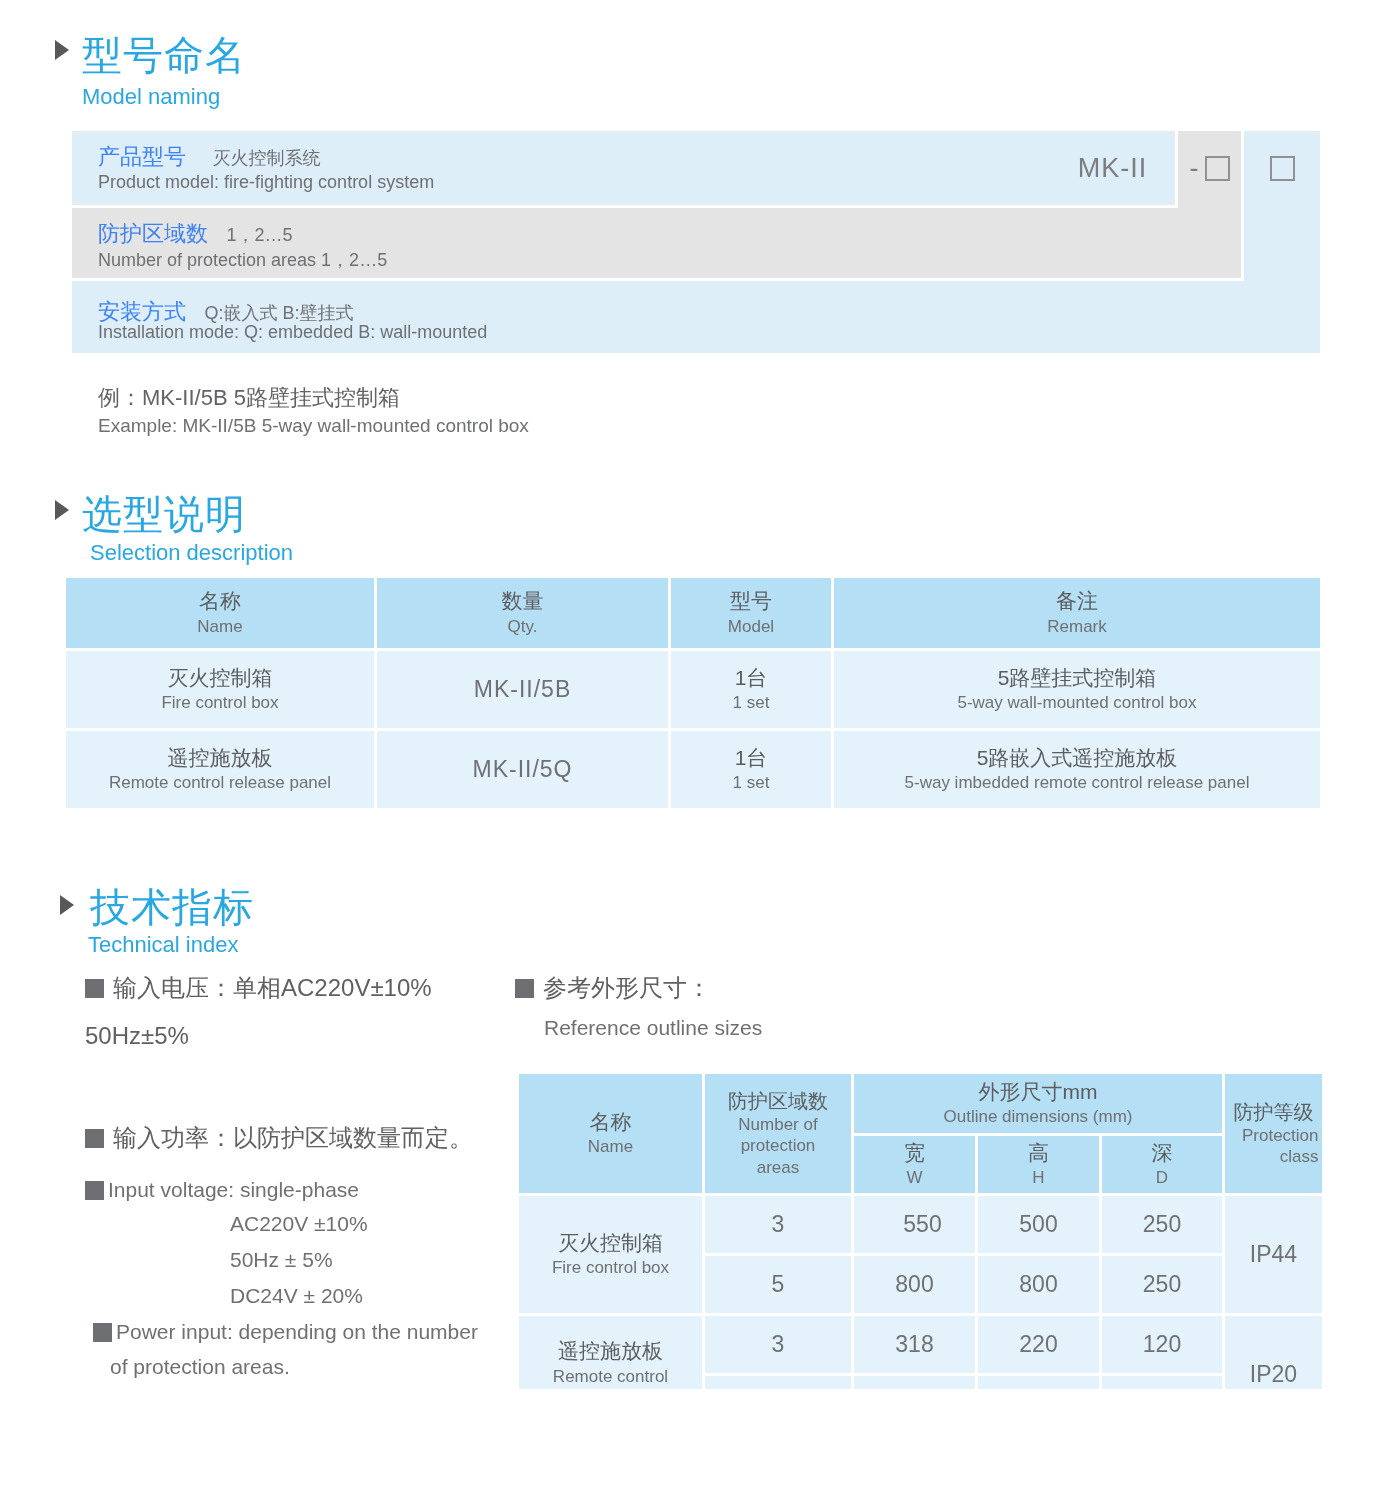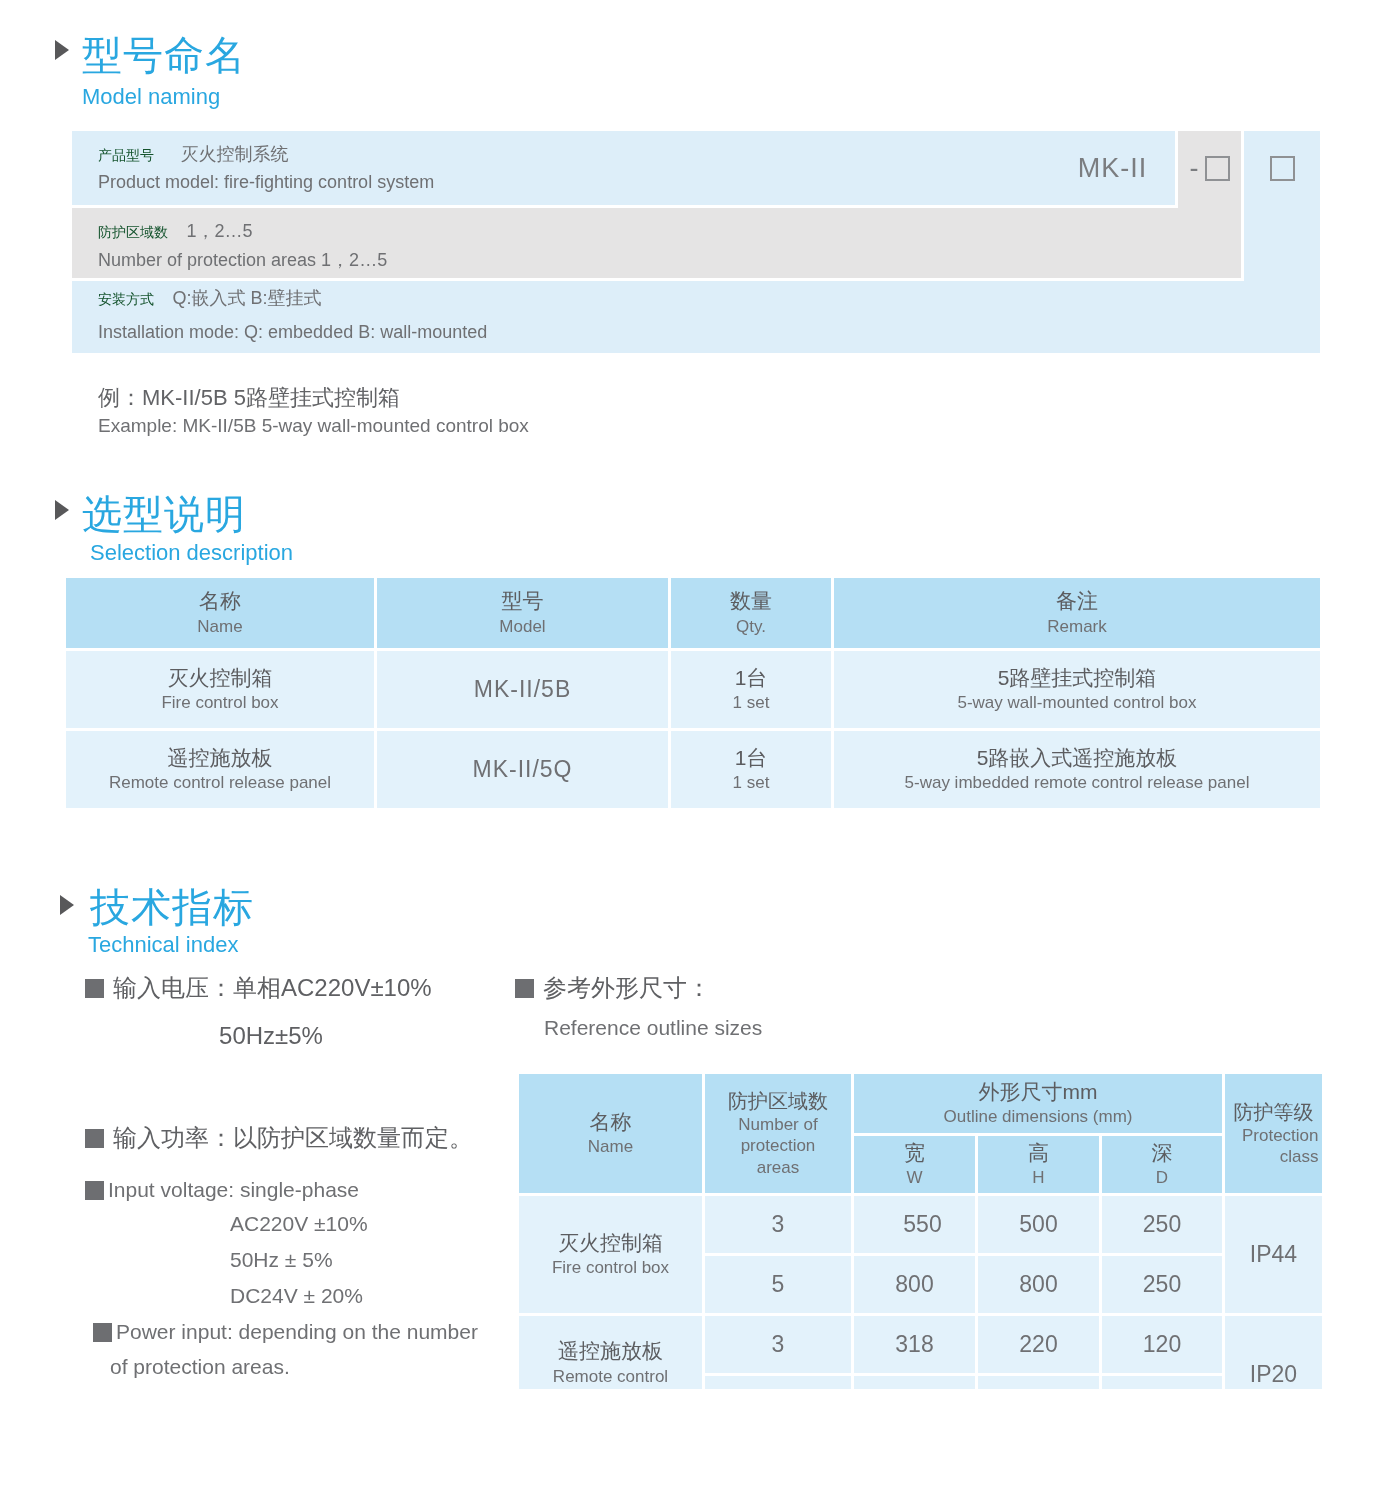--- a/index.html
+++ b/index.html
@@ -7,40 +7,40 @@
         font-family:"Liberation Sans","DejaVu Sans",sans-serif;}
   .abs{position:absolute;}
   .nowrap{white-space:nowrap;}
   
   .arrow{width:0;height:0;border-left:14px solid #58585a;border-top:10px solid transparent;border-bottom:10px solid transparent;}
   .sec-title{font-size:40px;color:#29a7e0;letter-spacing:1px;}
   .sec-sub{font-size:22px;color:#29a7e0;}
   
   .band-blue{background:#ddeef9;}
   .band-gray{background:#e5e4e4;}
-  .band-text-zh{font-size:14px;color:#14532d;}
+  .band-text-zh{font-size:22px;color:#3b82f6;}
   .band-note{font-size:18px;color:#6f7073;}
   .band-text-en{font-size:18px;color:#6f7073;}
   .mk{font-size:27px;color:#7b7d80;letter-spacing:1px;}
   .sq{display:inline-block;width:25px;height:25px;border:2px solid #8f9194;box-sizing:border-box;}
   .codecell{display:flex;align-items:center;justify-content:center;height:74px;}
   
   .grid{display:grid;gap:3px;}
   .cell{display:flex;flex-direction:column;align-items:center;justify-content:center;text-align:center;line-height:1.35;}
   .th{background:#b5dff4;}
   .td{background:#e3f2fb;}
   .zh1{font-size:21px;color:#5c5d60;}
   .en1{font-size:17px;color:#6f7073;}
   .num{font-size:23px;color:#6f7073;}
   .model{font-size:23px;color:#6f7073;letter-spacing:1px;}
   
   .bullet-sq{display:inline-block;width:19px;height:19px;background:#6d6e71;margin-right:9px;flex:none;}
   .b-zh{font-size:24px;color:#5f6063;display:flex;align-items:center;}
   .b-en{font-size:21px;color:#6f7073;display:flex;align-items:center;}
-  .cont-zh{font-size:24px;color:#5f6063;text-align:center;}
+  .cont-zh{font-size:24px;color:#5f6063;text-align:left;}
   .cont-en{font-size:21px;color:#6f7073;}
   .ex-zh{font-size:22px;color:#626366;}
   .ex-en{font-size:19px;color:#6f7073;}
 </style>
 </head>
 <body>
 
 <div id="page">
 
   <div class="abs arrow" style="left:55px;top:40px;"></div>
@@ -58,21 +58,21 @@
     <span class="band-note" style="margin-left:22px;">灭火控制系统</span>
   </div>
   <div class="abs band-text-en nowrap" style="left:98px;top:172px;">Product model: fire-fighting control system</div>
 
   <div class="abs nowrap" style="left:98px;top:219px;">
     <span class="band-text-zh">防护区域数</span>
     <span class="band-note" style="margin-left:14px;">1，2…5</span>
   </div>
   <div class="abs band-text-en nowrap" style="left:98px;top:248px;">Number of protection areas  1，2…5</div>
 
-  <div class="abs nowrap" style="left:98px;top:286px;">
+  <div class="abs nowrap" style="left:98px;top:297px;">
     <span class="band-text-zh">安装方式</span>
     <span class="band-note" style="margin-left:14px;">Q:嵌入式  B:壁挂式</span>
   </div>
   <div class="abs band-text-en nowrap" style="left:98px;top:322px;">Installation mode: Q: embedded B: wall-mounted</div>
 
   <div class="abs mk codecell" style="left:1060px;top:131px;width:105px;">MK-II</div>
   <div class="abs codecell" style="left:1178px;top:131px;width:63px;">
     <span class="mk" style="margin-right:5px;">-</span>
     <span class="sq"></span>
   </div>
@@ -87,26 +87,26 @@
   <div class="abs sec-title nowrap" style="left:82px;top:487px;">选型说明</div>
   <div class="abs sec-sub nowrap" style="left:90px;top:540px;">Selection description</div>
 
   <div class="abs grid" style="left:66px;top:578px;width:1254px;grid-template-columns:308px 291px 160px 486px;grid-template-rows:70px 77px 77px;">
 
     <div class="cell th">
       <div class="zh1">名称</div>
       <div class="en1">Name</div>
     </div>
     <div class="cell th">
+      <div class="zh1">数量</div>
+      <div class="en1">Qty.</div>
+    </div>
+    <div class="cell th">
       <div class="zh1">型号</div>
       <div class="en1">Model</div>
-    </div>
-    <div class="cell th">
-      <div class="zh1">数量</div>
-      <div class="en1">Qty.</div>
     </div>
     <div class="cell th">
       <div class="zh1">备注</div>
       <div class="en1">Remark</div>
     </div>
 
     <div class="cell td">
       <div class="zh1">灭火控制箱</div>
       <div class="en1">Fire control box</div>
     </div>

